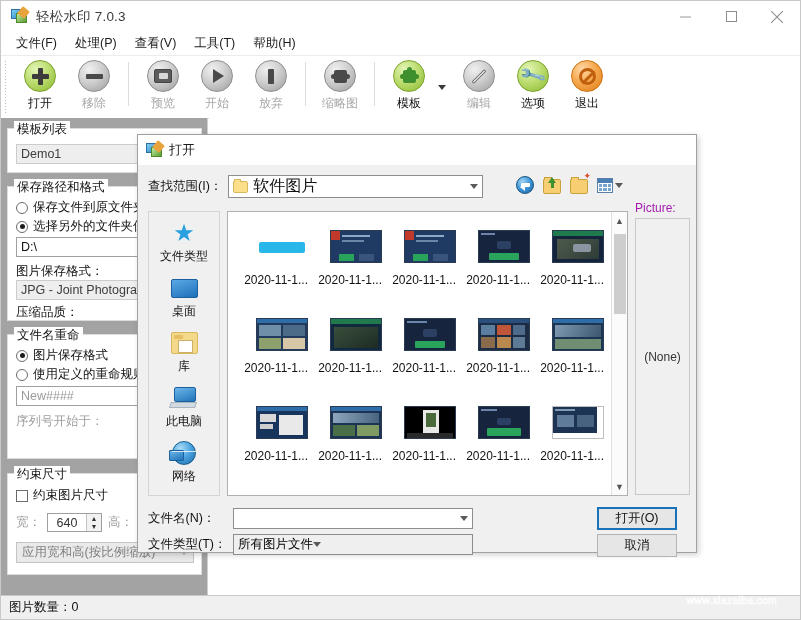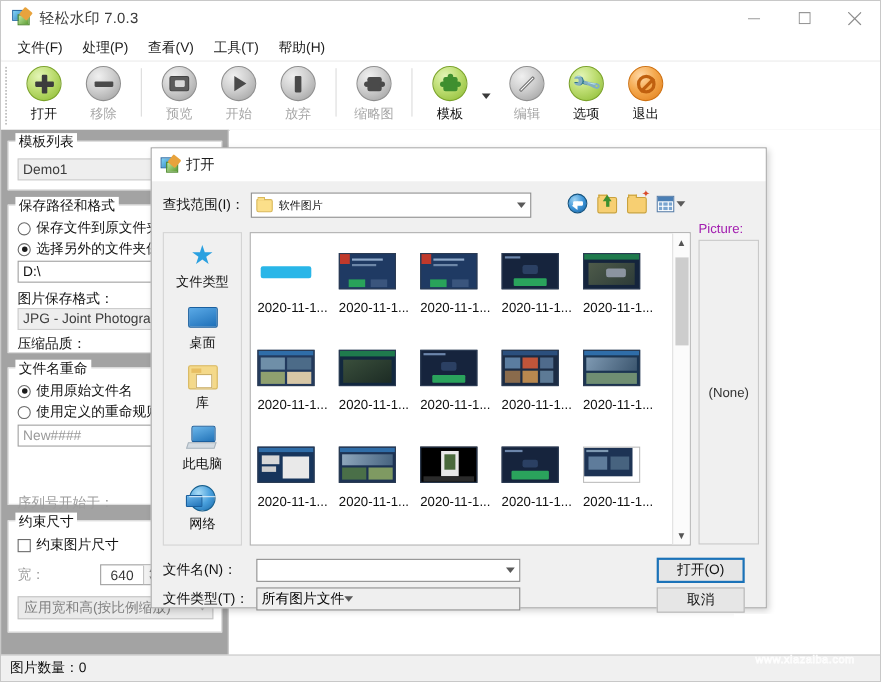--- a/index.html
+++ b/index.html
@@ -92,21 +92,21 @@
          box-sizing:border-box;position:relative;flex:none;}
   .radio.on::after{content:"";position:absolute;left:2.5px;top:2.5px;width:5px;height:5px;
                    border-radius:50%;background:#1c1c1c;}
   .chk{width:12px;height:12px;border:1px solid #6b6b6b;background:#fff;box-sizing:border-box;flex:none;}
   .lbl{font-size:12.5px;color:#111;white-space:nowrap;}
   .lbl.dim{color:#9d9d9d;}
   .combo{height:21px;border:1px solid #c4c4c4;background:#eaeaea;box-sizing:border-box;
          display:flex;align-items:center;justify-content:space-between;padding:0 5px;
          font-size:12.5px;color:#7e7e7e;}
   .combo .cv{white-space:nowrap;overflow:hidden;}
-  .spin{display:flex;align-items:stretch;height:19px;border:1px solid #a0a0a0;box-sizing:border-box;background:#fff;margin-left:44px;}
+  .spin{display:flex;align-items:stretch;height:19px;border:1px solid #a0a0a0;box-sizing:border-box;background:#fff;}
   .spin .sv{width:38px;display:flex;align-items:center;justify-content:center;font-size:12.5px;color:#333;}
   .spin .sbtns{width:14px;border-left:1px solid #c4c4c4;background:#f2f2f2;display:flex;
                flex-direction:column;}
   .spin .sbtns div{flex:1;display:flex;align-items:center;justify-content:center;font-size:7px;color:#333;line-height:1;}
 
   
   .mainarea{position:absolute;left:208px;top:117px;width:591px;height:478px;background:#ffffff;}
 
   
   .statusbar{position:absolute;left:0;bottom:0;width:799px;height:24px;background:#f0f0f0;
@@ -125,21 +125,21 @@
   .dlg-body{position:absolute;left:0;top:30px;width:558px;height:387px;background:#f0f0f0;}
 
   .lookin{position:absolute;left:10px;top:10px;display:flex;align-items:center;}
   .lookin .lk{font-size:12.5px;color:#111;margin-right:6px;}
   .pathcombo{width:255px;height:23px;background:#ffffff;border:1px solid #8d8d8d;box-sizing:border-box;
              display:flex;align-items:center;padding:0 4px;}
   .folderglyph{width:15px;height:12px;background:#fbdf8a;border:1px solid #d9b85b;box-sizing:border-box;
                border-radius:1px 2px 2px 2px;position:relative;margin-right:5px;flex:none;}
   .folderglyph::before{content:"";position:absolute;left:0;top:-3px;width:7px;height:3px;background:#fbdf8a;
                        border:1px solid #d9b85b;border-bottom:none;box-sizing:border-box;border-radius:1px 1px 0 0;}
-  .pathcombo .pv{font-size:10px;color:#111;flex:1;white-space:nowrap;overflow:hidden;}
+  .pathcombo .pv{font-size:16px;color:#111;flex:1;white-space:nowrap;overflow:hidden;}
   .chev{width:0;height:0;border-left:4px solid transparent;border-right:4px solid transparent;
         border-top:5px solid #5a5a5a;}
   .navicons{position:absolute;left:378px;top:11px;display:flex;align-items:center;gap:6px;}
   .ni{width:19px;height:19px;position:relative;}
   .backcirc{width:18px;height:18px;border-radius:50%;
             background:radial-gradient(circle at 34% 28%,#9fd4f3 0%,#3e95d8 50%,#16619f 100%);
             border:1px solid #14537f;box-sizing:border-box;position:relative;}
   .backcirc::after{content:"";position:absolute;left:4px;top:6px;width:9px;height:4px;background:#fff;border-radius:1px;}
   .backcirc::before{content:"";position:absolute;left:3px;top:5.5px;width:0;height:0;
                     border-top:4px solid transparent;border-bottom:4px solid transparent;border-right:5px solid #fff;}
@@ -179,21 +179,21 @@
          background:radial-gradient(circle at 34% 28%,#a9dcf6 0%,#49a0dd 50%,#1a68a8 100%);
          border:1px solid #17608f;box-sizing:border-box;position:relative;}
   .globe::after{content:"";position:absolute;left:-1px;top:9px;width:24px;height:1px;background:rgba(255,255,255,.75);}
   .globe-mon{position:absolute;left:-4px;top:8px;width:15px;height:11px;
              background:linear-gradient(160deg,#6bb6ea,#2273b8);border:1px solid #1a5f9e;box-sizing:border-box;border-radius:1px;}
 
   .filelist{position:absolute;left:89px;top:46px;width:401px;height:285px;background:#ffffff;
             border:1px solid #b0b0b0;box-sizing:border-box;overflow:hidden;}
   .fgrid{position:absolute;left:0;top:0;width:383px;height:283px;padding:7px 0 0 6px;box-sizing:border-box;
          display:flex;flex-wrap:wrap;align-content:flex-start;}
-  .fitem{width:74px;height:88px;display:flex;flex-direction:column;align-items:flex-start;
+  .fitem{width:74px;height:88px;display:flex;flex-direction:column;align-items:flex-end;
          justify-content:flex-start;}
   .thumbwrap{height:54px;display:flex;align-items:center;justify-content:center;}
   .thumb{width:52px;height:33px;border:1px solid #2b3b53;box-sizing:border-box;position:relative;overflow:hidden;}
   .fname{font-size:12px;color:#111;white-space:nowrap;}
   .vscroll{position:absolute;right:0;top:0;width:16px;height:283px;background:#fbfbfb;
            border-left:1px solid #e0e0e0;box-sizing:border-box;}
   .vsbtn{height:17px;display:flex;align-items:center;justify-content:center;color:#555;font-size:9px;}
   .vsthumb{position:absolute;left:2px;top:22px;width:12px;height:80px;background:#cdcdcd;}
 
   .picpanel{position:absolute;left:497px;top:36px;width:55px;height:295px;}
@@ -402,28 +402,28 @@
       <div class="txtbox" style="position:absolute;left:8px;top:50px;width:178px;">D:\</div>
       <div class="lbl" style="position:absolute;left:8px;top:76px;">图片保存格式：</div>
       <div class="txtbox ro" style="position:absolute;left:8px;top:93px;width:178px;">JPG - Joint Photographic</div>
       <div class="lbl" style="position:absolute;left:8px;top:117px;">压缩品质：</div>
     </div>
 
     <div class="grp" style="top:216px;height:125px;">
       <div class="cap">文件名重命</div>
       <div class="rowline" style="position:absolute;left:8px;top:12px;">
         <div class="radio on"></div>
-        <div class="lbl">使用原始文件名</div>
+        <div class="lbl">图片保存格式</div>
       </div>
       <div class="rowline" style="position:absolute;left:8px;top:31px;">
         <div class="radio"></div>
         <div class="lbl">使用定义的重命规则</div>
       </div>
       <div class="txtbox ph" style="position:absolute;left:8px;top:51px;width:178px;">New####</div>
-      <div class="lbl dim" style="position:absolute;left:8px;top:78px;margin-top:36px;">序列号开始于：</div>
+      <div class="lbl dim" style="position:absolute;left:8px;top:78px;">序列号开始于：</div>
     </div>
 
     <div class="grp" style="top:355px;height:102px;">
       <div class="cap">约束尺寸</div>
       <div class="rowline" style="position:absolute;left:8px;top:13px;">
         <div class="chk"></div>
         <div class="lbl">约束图片尺寸</div>
       </div>
       <div style="position:absolute;left:8px;top:39px;display:flex;align-items:center;gap:6px;">
         <div class="lbl dim">宽：</div>

